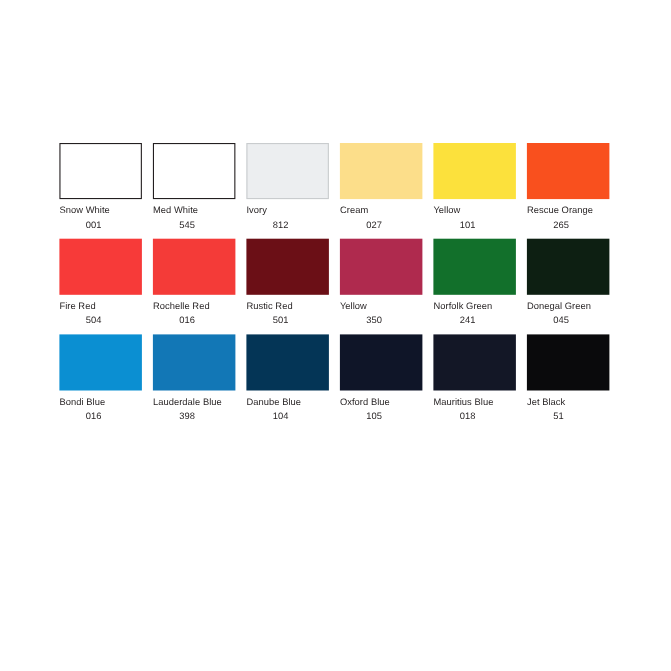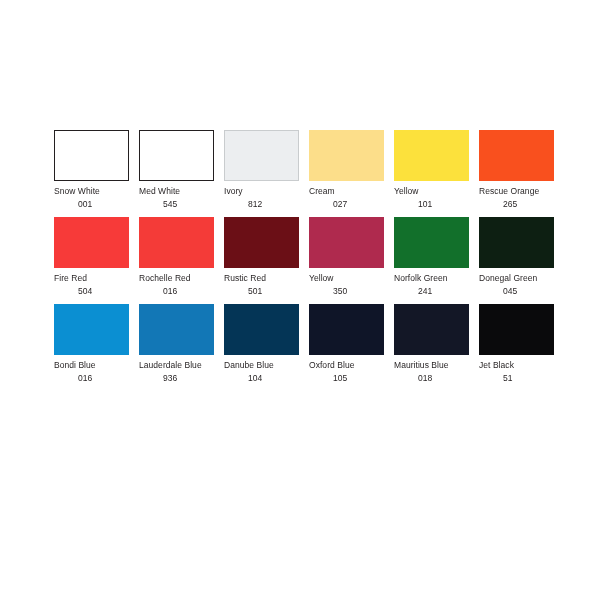--- a/index.html
+++ b/index.html
@@ -131,21 +131,21 @@
         <div class="swatch-code">045</div>
       </div>
       <div class="swatch-cell">
         <div class="swatch-chip" style="background-color: rgb(11, 143, 210);"></div>
         <div class="swatch-label">Bondi Blue</div>
         <div class="swatch-code">016</div>
       </div>
       <div class="swatch-cell">
         <div class="swatch-chip" style="background-color: rgb(18, 119, 182);"></div>
         <div class="swatch-label">Lauderdale Blue</div>
-        <div class="swatch-code">936</div>
+        <div class="swatch-code">398</div>
       </div>
       <div class="swatch-cell">
         <div class="swatch-chip" style="background-color: rgb(4, 53, 86);"></div>
         <div class="swatch-label">Danube Blue</div>
         <div class="swatch-code">104</div>
       </div>
       <div class="swatch-cell">
         <div class="swatch-chip" style="background-color: rgb(15, 21, 40);"></div>
         <div class="swatch-label">Oxford Blue</div>
         <div class="swatch-code">105</div>

